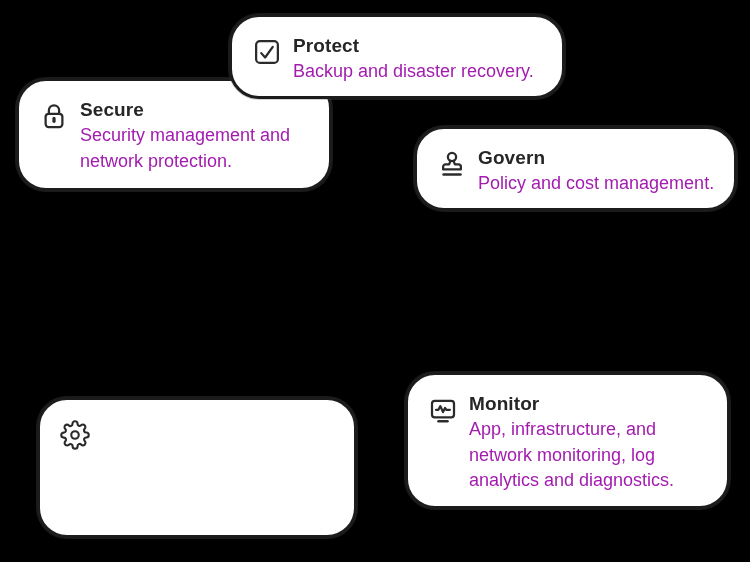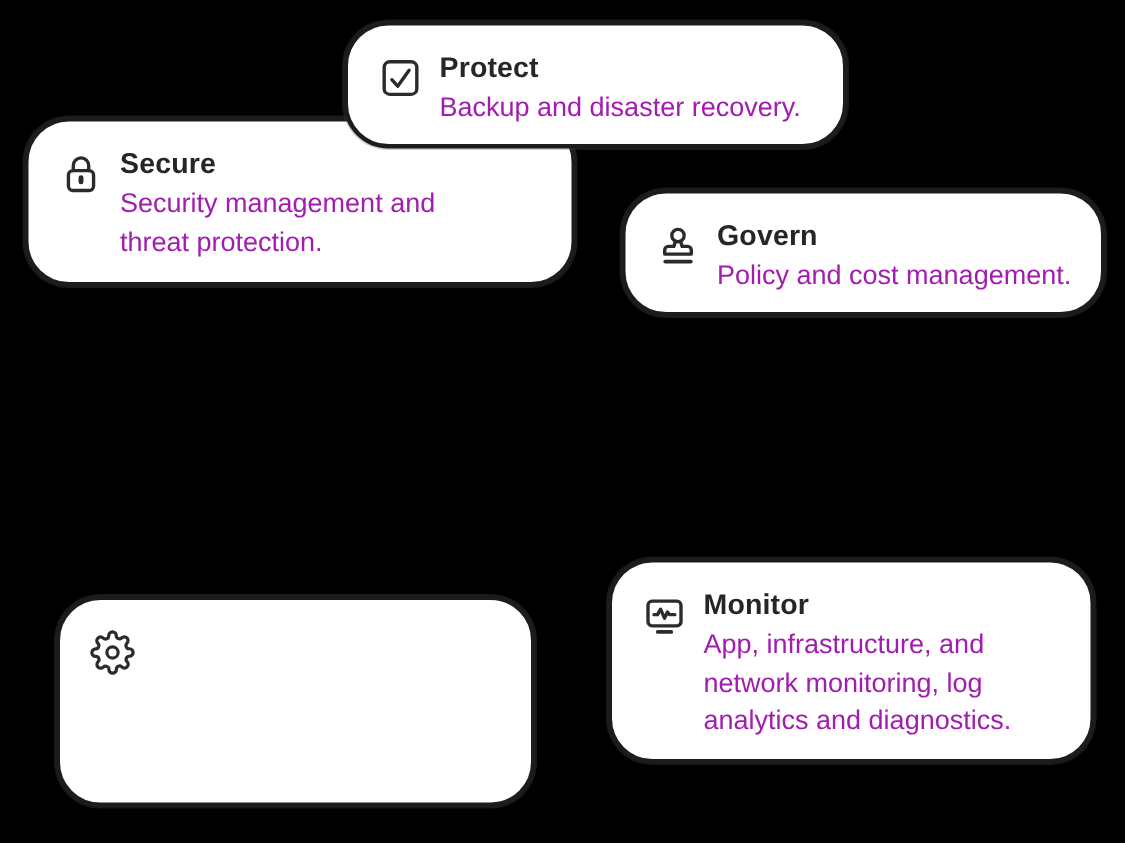--- a/index.html
+++ b/index.html
@@ -42,21 +42,21 @@
   }
   .card .desc {
     font-size: 18px;
     font-weight: 400;
     color: #a21caf;
     line-height: 25.5px;
     white-space: pre-line;
   }
   
   .card-protect   { left: 229px; top: 14px;  width: 336px; height: 85px;  z-index: 2; }
-  .card-secure    { left: 16px;  top: 78px;  width: 368px; height: 113px; z-index: 1; }
+  .card-secure    { left: 16px;  top: 78px;  width: 316px; height: 113px; z-index: 1; }
   .card-govern    { left: 414px; top: 126px; width: 323px; height: 85px;  }
   .card-monitor   { left: 405px; top: 350px; width: 325px; height: 137px; margin-top: 22px; }
   .card-configure { left: 37px;  top: 397px; width: 320px; height: 141px; }
 </style>
 </head>
 <body>
 
 <div id="canvas">
 
   <div class="card card-protect">
@@ -76,21 +76,21 @@
     <span class="icon">
       <svg viewBox="0 0 24 24" fill="none" stroke="#2b2b2b" stroke-width="1.8" stroke-linecap="round" stroke-linejoin="round">
         <path d="M7.9 10.2V7.5a4.1 4.1 0 0 1 8.2 0v2.7"></path>
         <rect x="5.3" y="10.2" width="13.4" height="10.6" rx="2.4"></rect>
         <line x1="12" y1="13.9" x2="12" y2="16.2" stroke-width="2.6"></line>
       </svg>
     </span>
     <div class="text">
       <div class="title">Secure</div>
       <div class="desc">Security management and
-threat protection.</div>
+network protection.</div>
     </div>
   </div>
 
   <div class="card card-govern">
     <span class="icon">
       <svg viewBox="0 0 24 24" fill="none" stroke="#2b2b2b" stroke-width="1.8" stroke-linecap="round" stroke-linejoin="round">
         <circle cx="12" cy="6.4" r="3.3"></circle>
         <path d="M10.7 9.4l-.9 2.8H6.9c-1.1 0-2 .9-2 2v2.1h14.2v-2.1c0-1.1-.9-2-2-2h-2.9l-.9-2.8"></path>
         <line x1="5.2" y1="20.3" x2="18.8" y2="20.3" stroke-width="2"></line>
       </svg>

